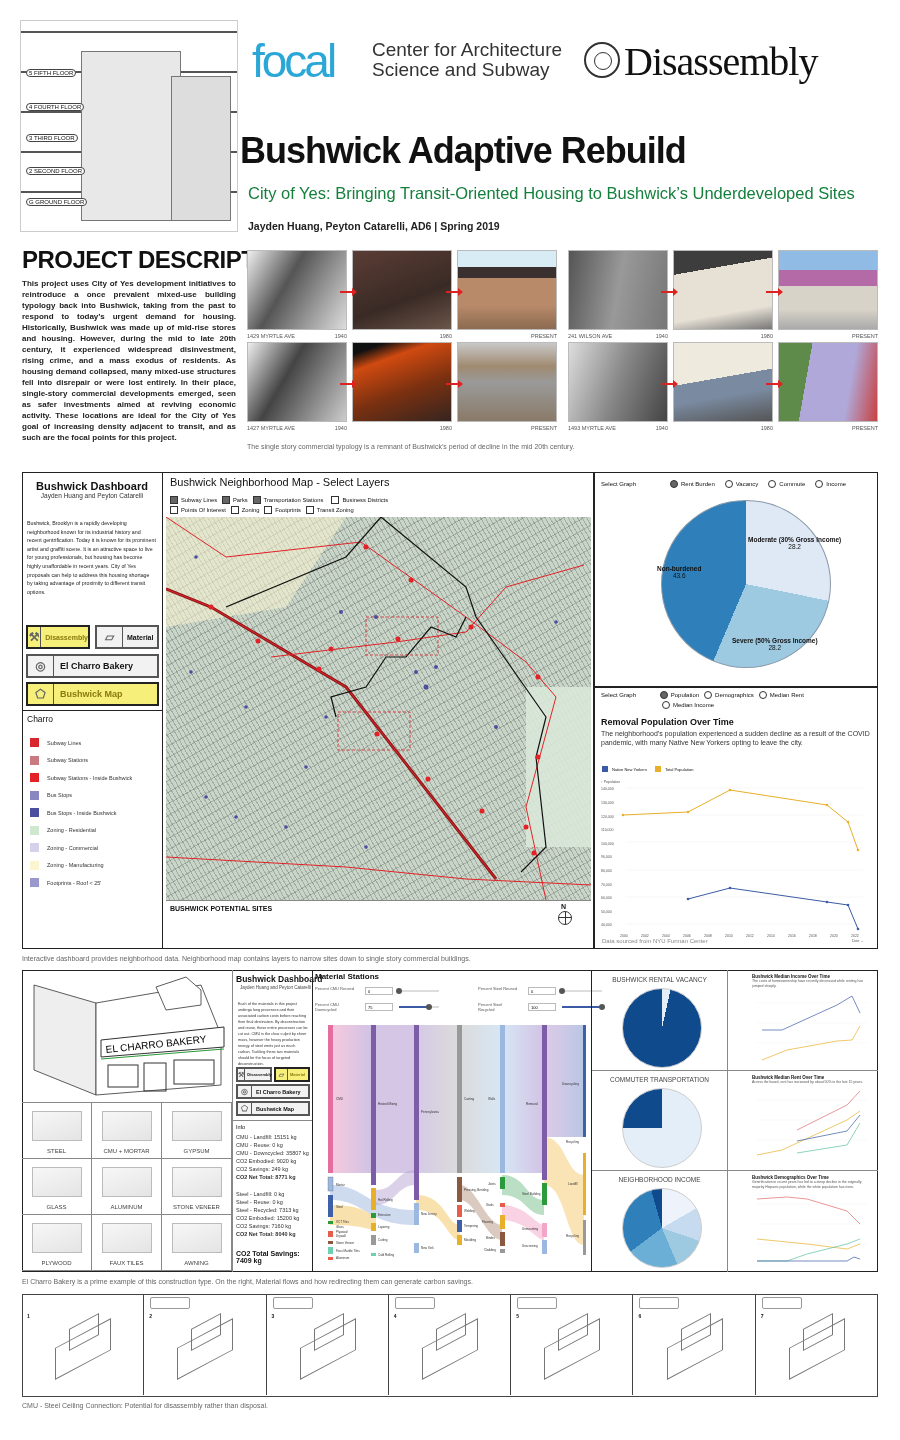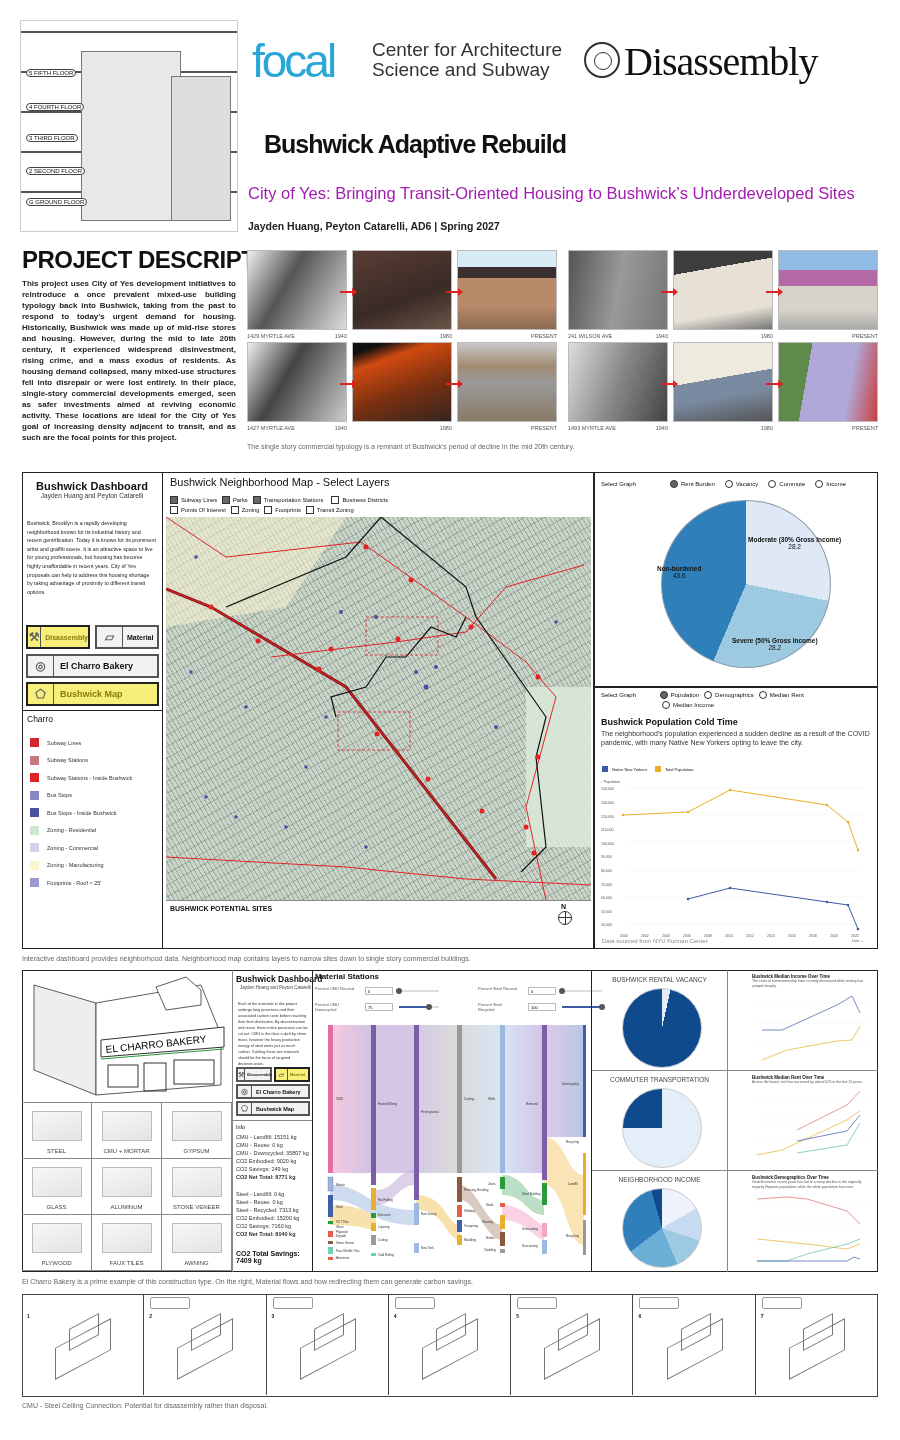--- a/index.html
+++ b/index.html
@@ -5,22 +5,22 @@
   *{box-sizing:border-box;margin:0;padding:0}
   body{width:900px;height:1440px;background:#fff;font-family:"Liberation Sans",sans-serif;color:#111;position:relative;overflow:hidden}
   .abs{position:absolute}
   .cond{font-family:"Liberation Sans Narrow","Liberation Sans",sans-serif}
   
   .case-logo{left:252px;top:38px;font-size:46px;color:#2aa7d6;letter-spacing:-3px;font-weight:400;line-height:46px}
   .case-text{left:372px;top:40px;font-size:19px;line-height:20px;color:#333}
   .seal{left:584px;top:42px;width:36px;height:36px;border:2px solid #333;border-radius:50%}
   .seal:after{content:"";position:absolute;left:8px;top:8px;width:16px;height:16px;border:1px solid #333;border-radius:50%}
   .rpi{left:624px;top:38px;font-family:"Liberation Serif",serif;font-size:40px;letter-spacing:-1px;color:#111}
-  .title{left:264px;top:130px;font-size:25px;font-weight:700;letter-spacing:-1px}
-  .subtitle{left:248px;top:184px;font-size:16.5px;color:#a21caf}
+  .title{left:240px;top:130px;font-size:36px;font-weight:700;letter-spacing:-1px}
+  .subtitle{left:248px;top:184px;font-size:16.5px;color:#15803d}
   .authors{left:248px;top:220px;font-size:10.5px;font-weight:700;color:#222}
   .axo{left:20px;top:20px;width:218px;height:212px;border:1px solid #ccc;background:
     repeating-linear-gradient(0deg,#fff 0 38px,#555 38px 40px),#f4f4f4}
   .axo .bldg{position:absolute;background:#e8e8e8;border:1px solid #777}
   .floor-tag{position:absolute;left:5px;font-size:6px;background:#fff;padding:0 2px;border:1px solid #444;border-radius:6px}
   
   .pd-title{left:22px;top:246px;font-size:24px;font-weight:700;letter-spacing:-0.5px}
   .pd-text{left:22px;top:278px;width:214px;font-size:8px;line-height:11px;text-align:justify;font-weight:700;color:#222}
   .photo{position:absolute;width:100px;height:80px;border:1px solid #bbb}
   .pcap{position:absolute;font-size:5.5px;color:#555;width:100px;display:flex;justify-content:space-between}
@@ -65,21 +65,21 @@
 </div>
 <div class="abs case-logo">focal</div>
 <div class="abs case-text">
   <div>Center for Architecture</div>
   <div>Science and Subway</div>
 </div>
 <div class="abs seal"></div>
 <div class="abs rpi">Disassembly</div>
 <div class="abs title cond">Bushwick Adaptive Rebuild</div>
 <div class="abs subtitle cond">City of Yes: Bringing Transit-Oriented Housing to Bushwick’s Underdeveloped Sites</div>
-<div class="abs authors cond">Jayden Huang, Peyton Catarelli,  AD6   |   Spring 2027</div>
+<div class="abs authors cond">Jayden Huang, Peyton Catarelli,  AD6   |   Spring 2019</div>
 
 <div class="abs pd-title cond">PROJECT DESCRIPTION</div>
 <div class="abs pd-text cond">This project uses City of Yes development initiatives to reintroduce a once prevalent mixed-use building typology back into Bushwick, taking from the past to respond to today’s urgent demand for housing. Historically, Bushwick was made up of mid-rise stores and housing. However, during the mid to late 20th century, it experienced widespread disinvestment, rising crime, and a mass exodus of residents. As housing demand collapsed, many mixed-use structures fell into disrepair or were lost entirely. In their place, single-story commercial developments emerged, seen as safer investments aimed at reviving economic activity. These locations are ideal for the City of Yes goal of increasing density adjacent to transit, and as such are the focal points for this project.</div>
 
 <div>
 
   <div class="photo" style="left:247px;top:250px;background:linear-gradient(120deg,#eee,#555 40%,#999 70%,#ddd)"></div>
   <div class="photo" style="left:352px;top:250px;background:linear-gradient(160deg,#5a3d35,#3a2a25 60%,#6a5548)"></div>
   <div class="photo" style="left:457px;top:250px;background:linear-gradient(180deg,#d8ecf5 0 20%,#3a3030 20% 35%,#b88a6a 35% 70%,#8c6a50)"></div>
   <div class="photo" style="left:568px;top:250px;background:linear-gradient(100deg,#555,#999 50%,#777)"></div>
@@ -303,21 +303,21 @@
   </div>
 <div class="abs" style="left:594px;top:686px;width:284px;height:1.5px;background:#222"></div>
 
 <div class="abs" style="left:601px;top:690px;font-size:6px;line-height:10px;width:275px">
   <span>Select Graph</span>
   <span style="margin-left:22px"><span class="radio on"></span><span>Population</span></span>&nbsp;&nbsp;
   <span><span class="radio"></span><span>Demographics</span></span>&nbsp;&nbsp;
   <span><span class="radio"></span><span>Median Rent</span></span><br>
   <span style="margin-left:61px"><span class="radio"></span><span>Median Income</span></span>
 </div>
-<div class="abs" style="left:601px;top:717px;font-size:9px;font-weight:700">Bushwick Population Cold Time</div>
+<div class="abs" style="left:601px;top:717px;font-size:9px;font-weight:700">Removal Population Over Time</div>
 <div class="abs" style="left:601px;top:729px;width:272px;font-size:7px;line-height:9px;color:#333">The neighborhood’s population experienced a sudden decline as a result of the COVID pandemic, with many Native New Yorkers opting to leave the city.</div>
 <div class="abs" style="left:602px;top:766px;font-size:4px;display:flex;gap:4px;align-items:center">
   <i style="display:inline-block;width:6px;height:6px;background:#3b5ba5"></i>
     <span>Native New Yorkers</span>
   <i style="display:inline-block;width:6px;height:6px;background:#e8b02a;margin-left:4px"></i>
     <span>Total Population</span>
 </div>
 <svg class="abs" style="left:598px;top:778px" width="280" height="170">
   <g font-size="3.5" fill="#555" font-family="Liberation Sans, sans-serif">
     <text x="3" y="5">↑ Population</text>

